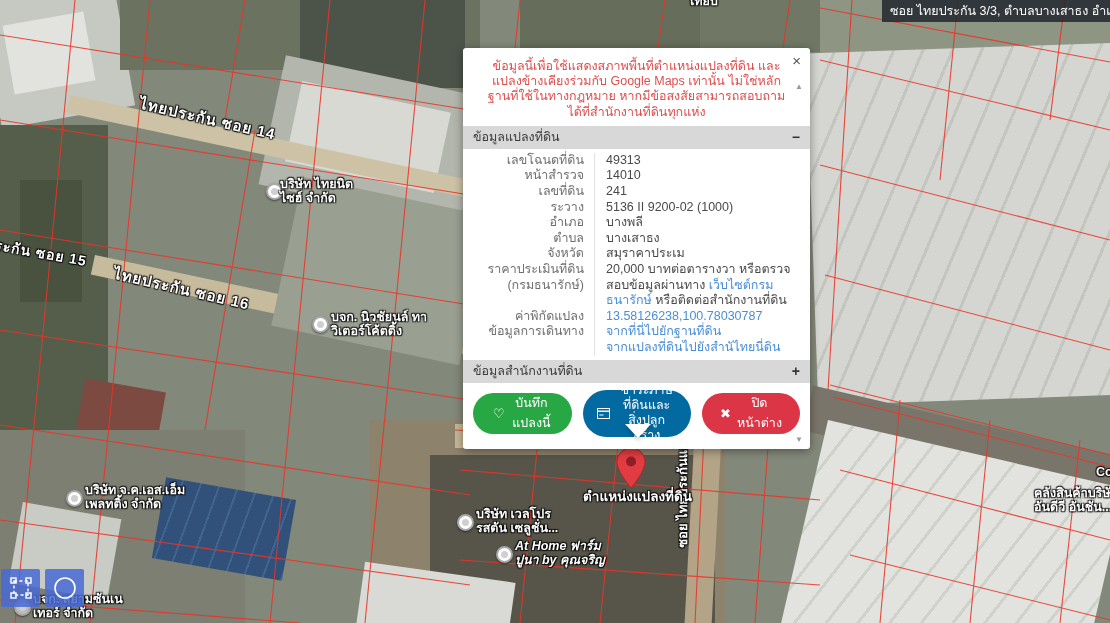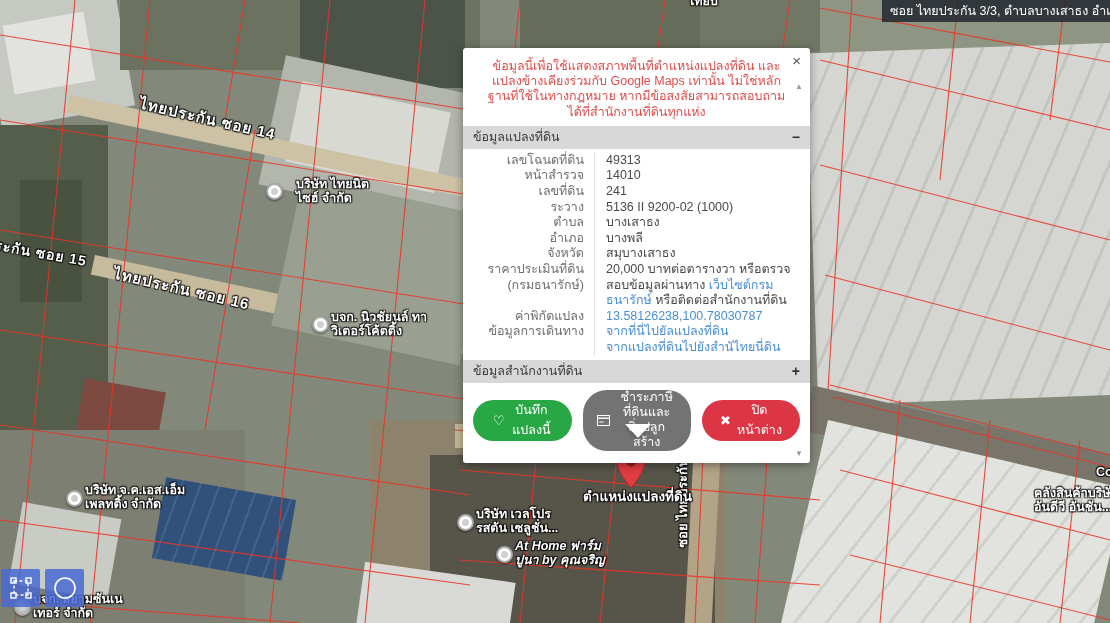--- a/index.html
+++ b/index.html
@@ -34,21 +34,21 @@
   .ptable{position:relative;padding:4px 8px 4px 0;}
   .ptable::before{content:"";position:absolute;left:131px;top:4px;bottom:4px;width:1px;background:#e2e2e2;}
   .prow{display:flex;line-height:15.6px;}
   .plabel{width:121px;padding-right:10px;text-align:right;color:#6f6f6f;flex:none;}
   .pvalue{padding-left:12px;color:#4a4a4a;}
   .plink{color:#4a8ed6;text-decoration:none;cursor:pointer;}
   #btnrow{display:flex;justify-content:center;align-items:center;gap:11px;padding:7px 10px 12px 10px;}
   .pbtn{border:none;color:#fff;border-radius:24px;font-family:inherit;cursor:pointer;
     display:flex;align-items:center;justify-content:center;gap:6px;font-size:12.5px;}
   #btn-save{background:#28a745;height:41px;padding:0 20px;}
-  #btn-tax{background:#737373;height:61px;padding:14px 14px;line-height:15px;}
+  #btn-tax{background:#0369a1;height:47px;padding:14px 14px;line-height:15px;}
   #btn-closewin{background:#dc3545;height:41px;padding:0 18px;}
   .btn-icon{font-size:13px;line-height:13px;}
   
   #pin{position:absolute;left:616px;top:447px;z-index:4;}
   #pin-label{left:570px;top:490px;width:135px;text-align:center;font-size:13.5px;}
   
   .tool-btn{position:absolute;width:39px;height:38px;background:rgba(72,106,211,.85);border:none;
     border-radius:2px;z-index:6;display:flex;align-items:center;justify-content:center;cursor:pointer;}
   #tool-polygon{left:1px;top:569px;}
   #tool-circle{left:45px;top:569px;}
@@ -131,21 +131,21 @@
 
   <div class="maplabel roadlabel" style="left:138px;top:112px;transform:rotate(13deg);">ไทยประกัน ซอย 14</div>
   <div class="maplabel roadlabel" style="left:-16px;top:246px;transform:rotate(10deg);font-size:14px;">ประกัน ซอย 15</div>
   <div class="maplabel roadlabel" style="left:112px;top:282px;transform:rotate(13deg);">ไทยประกัน ซอย 16</div>
   <div class="maplabel vlabel" style="left:683px;top:490px;font-size:13px;">ซอย ไทยประกันแมน</div>
   <div class="maplabel" style="left:688px;top:-5px;">ไทยป</div>
 
   <div class="poi" style="left:266px;top:183px;">
       <div class="poi-inner"></div>
     </div>
-  <div class="maplabel" style="left:296px;top:178px;"><span>บริษัท ไทยนิต</span><br><span>ไซฮ์ จำกัด</span></div>
+  <div class="maplabel" style="left:280px;top:178px;"><span>บริษัท ไทยนิต</span><br><span>ไซฮ์ จำกัด</span></div>
 
   <div class="poi" style="left:312px;top:316px;">
       <div class="poi-inner"></div>
     </div>
   <div class="maplabel" style="left:331px;top:311px;"><span>บจก. นิวชัยนล์ ทา</span><br><span>วิเตอร์โค้ตติ้ง</span></div>
 
   <div class="poi" style="left:66px;top:490px;">
       <div class="poi-inner"></div>
     </div>
   <div class="maplabel" style="left:85px;top:484px;"><span>บริษัท จ.ค.เอส.เอ็ม</span><br><span>เพลทติ้ง จำกัด</span></div>
@@ -202,46 +202,46 @@
         </div>
       <div class="prow">
           <span class="plabel">เลขที่ดิน</span>
           <span class="pvalue">241</span>
         </div>
       <div class="prow">
           <span class="plabel">ระวาง</span>
           <span class="pvalue">5136 II 9200-02 (1000)</span>
         </div>
       <div class="prow">
+          <span class="plabel">อำเภอ</span>
+          <span class="pvalue">บางพลี</span>
+        </div>
+      <div class="prow">
           <span class="plabel">ตำบล</span>
           <span class="pvalue">บางเสาธง</span>
         </div>
       <div class="prow">
-          <span class="plabel">อำเภอ</span>
-          <span class="pvalue">บางพลี</span>
-        </div>
-      <div class="prow">
           <span class="plabel">จังหวัด</span>
-          <span class="pvalue">สมุบางเสาธง</span>
+          <span class="pvalue">สมุราคาประเม</span>
         </div>
 
       <div class="prow">
         <span class="plabel"><span>ราคาประเมินที่ดิน</span><br><span>(กรมธนารักษ์)</span></span>
         <span class="pvalue"><span>20,000 บาทต่อตารางวา หรือตรวจสอบข้อมูลผ่านทาง </span><a class="plink">เว็บไซต์กรมธนารักษ์</a><span> หรือติดต่อสำนักงานที่ดิน</span></span>
       </div>
 
       <div class="prow">
         <span class="plabel">ค่าพิกัดแปลง</span>
         <span class="pvalue"><a class="plink">13.58126238,100.78030787</a></span>
       </div>
 
       <div class="prow">
         <span class="plabel">ข้อมูลการเดินทาง</span>
         <span class="pvalue">
-          <a class="plink">จากที่นี่ไปยัลแปลงที่ดิน</a><br>
+          <a class="plink">จากที่นี่ไปยักฐานที่ดิน</a><br>
           <a class="plink">จากแปลงที่ดินไปยังสำนัไทยนี่ดิน</a>
         </span>
       </div>
     </div>
 
     <div class="sec-header">
       <span>ข้อมูลสำนักงานที่ดิน</span>
       <span class="sec-toggle">+</span>
     </div>
 

